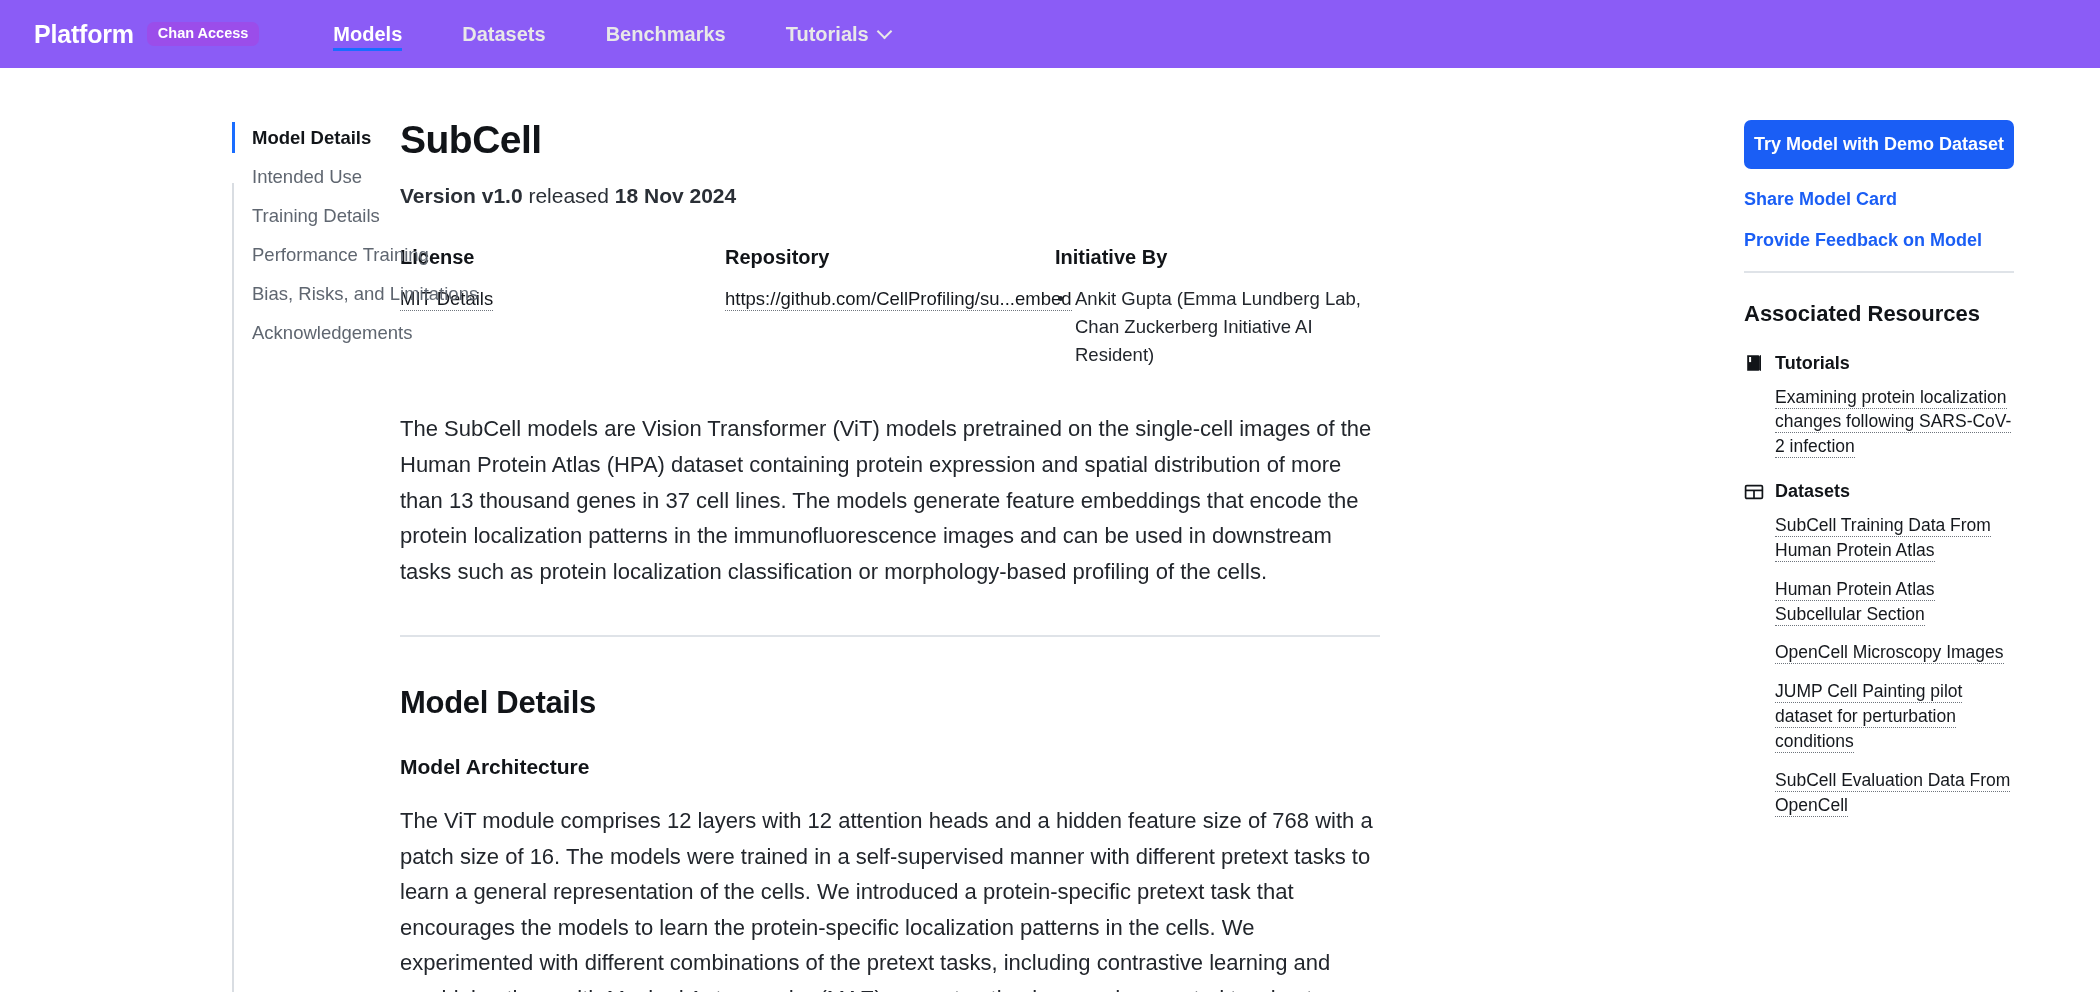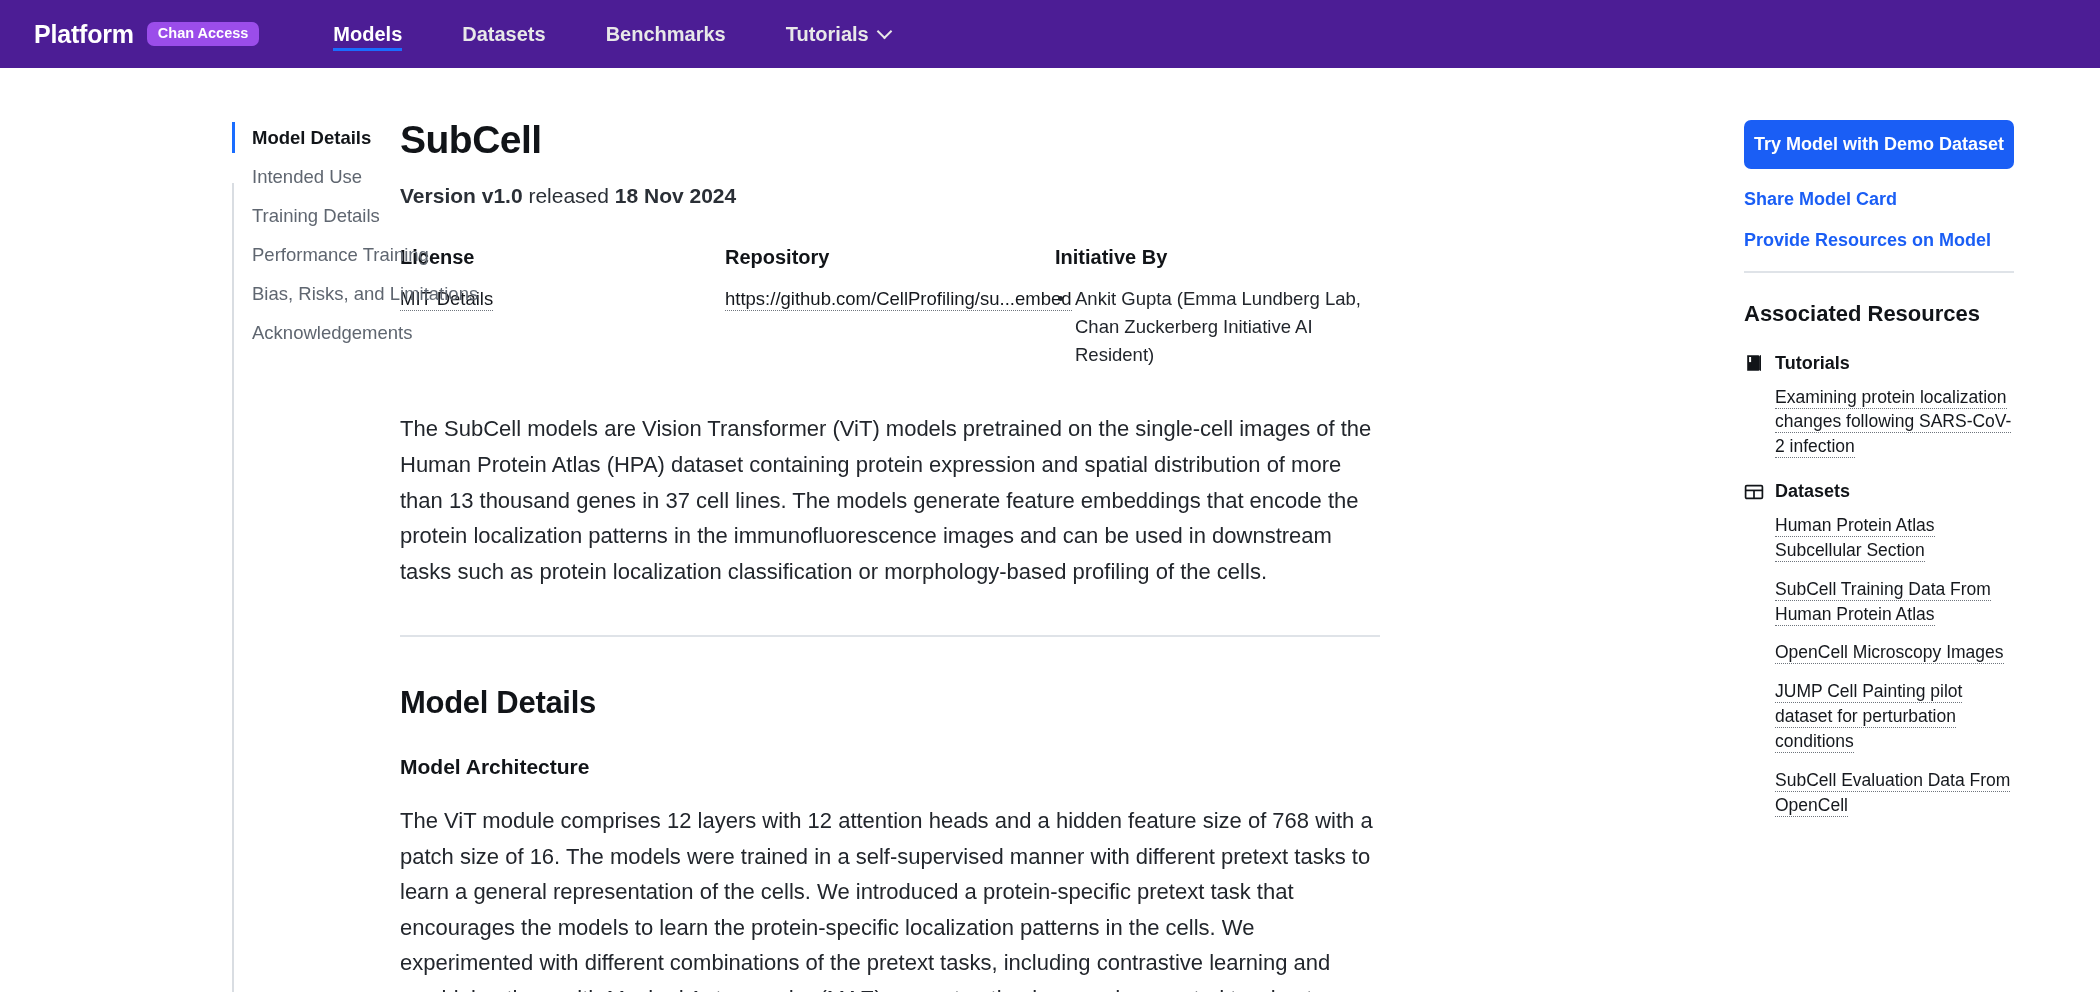--- a/index.html
+++ b/index.html
@@ -9,21 +9,21 @@
     height: 992px;
     background: #ffffff;
     font-family: "Liberation Sans", sans-serif;
     color: #1a1a1a;
     overflow: hidden;
   }
 
   
   .topbar {
     height: 68px;
-    background: #4c1d95;
+    background: #8b5cf6;
     display: flex;
     align-items: center;
     padding: 0 38px 0 34px;
     color: #ffffff;
   }
   .brand-group { display: flex; align-items: center; gap: 13px; margin-right: 44px; }
   .brand {
     font-size: 25px;
     font-weight: bold;
     letter-spacing: -0.2px;
@@ -376,21 +376,21 @@
     <div class="divider"></div>
 
     <h2 class="h2">Model Details</h2>
     <h3 class="h3">Model Architecture</h3>
     <p class="body-text">The ViT module comprises 12 layers with 12 attention heads and a hidden feature size of 768 with a patch size of 16. The models were trained in a self-supervised manner with different pretext tasks to learn a general representation of the cells. We introduced a protein-specific pretext task that encourages the models to learn the protein-specific localization patterns in the cells. We experimented with different combinations of the pretext tasks, including contrastive learning and combining them with Masked Autoencoder (MAE) reconstruction loss, and presented two best-performing models: ViT-ProtS-Pool, trained with only protein-specific loss and the MAE-CellS-ProtS-Pool, trained with the multi-task objective of reconstruction, cell-specific and protein-specific tasks. We also trained models on different channel combinations to accommodate broader use cases.</p>
   </main>
 
   <aside class="rail">
     <button class="cta-btn">Try Model with Demo Dataset</button>
     <a class="rail-link" href="#">Share Model Card</a>
-    <a class="rail-link" href="#">Provide Resources on Model</a>
+    <a class="rail-link" href="#">Provide Feedback on Model</a>
 
     <div class="rail-divider"></div>
 
     <h3 class="rail-h">Associated Resources</h3>
 
     <div class="res-group">
       <div class="res-head">
         <svg class="res-icon" viewBox="0 0 20 20">
           <path d="M3.2 2.2h11.1a1.6 1.6 0 0 1 1.6 1.6v12.4a1.6 1.6 0 0 1-1.6 1.6H3.2z" fill="#111418"></path>
           <rect x="5.1" y="4.0" width="2.0" height="5.1" fill="#ffffff"></rect>
@@ -406,22 +406,22 @@
     <div class="res-group">
       <div class="res-head">
         <svg class="res-icon" viewBox="0 0 20 20">
           <rect x="1.6" y="3.6" width="16.8" height="12.8" rx="1.2" fill="none" stroke="#111418" stroke-width="1.7"></rect>
           <line x1="1.6" y1="8.4" x2="18.4" y2="8.4" stroke="#111418" stroke-width="1.7"></line>
           <line x1="10.0" y1="8.4" x2="10.0" y2="16.4" stroke="#111418" stroke-width="1.7"></line>
         </svg>
         <span class="res-title">Datasets</span>
       </div>
       <div class="res-list">
+        <a href="#"><span class="u">SubCell Training Data From Human Protein Atlas</span></a>
         <a href="#"><span class="u">Human Protein Atlas Subcellular Section</span></a>
-        <a href="#"><span class="u">SubCell Training Data From Human Protein Atlas</span></a>
         <a href="#"><span class="u">OpenCell Microscopy Images</span></a>
         <a href="#"><span class="u">JUMP Cell Painting pilot dataset for perturbation conditions</span></a>
         <a href="#"><span class="u">SubCell Evaluation Data From OpenCell</span></a>
       </div>
     </div>
   </aside>
 
 </div>
 
 </body></html>

